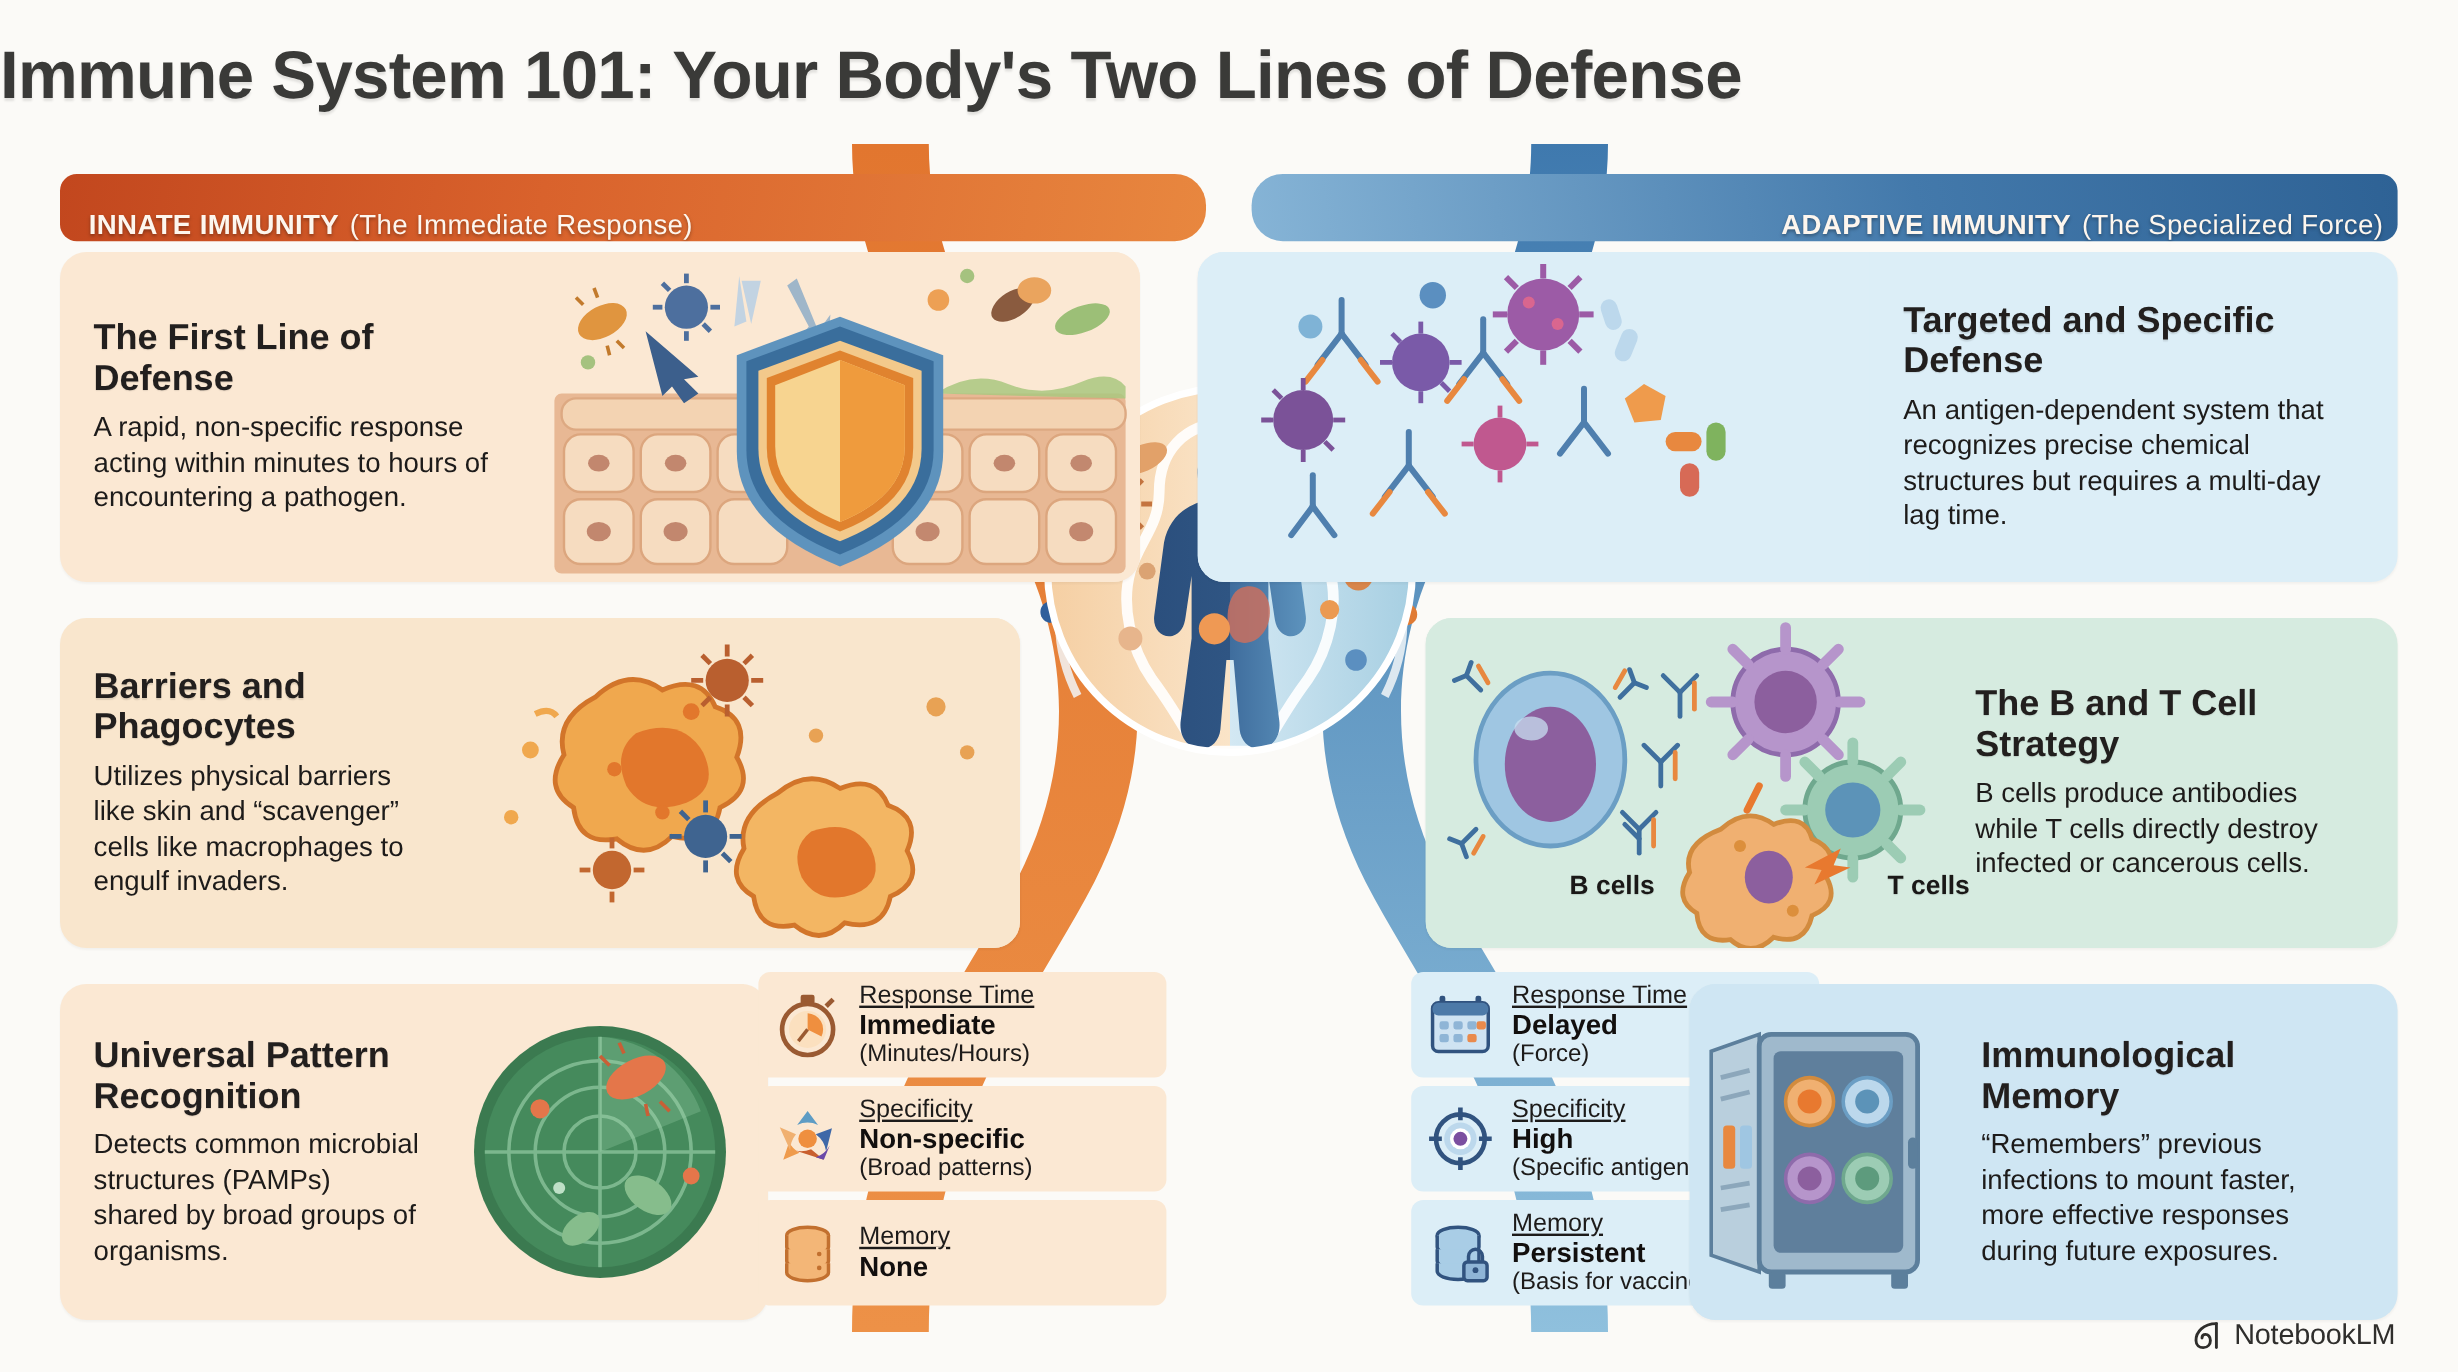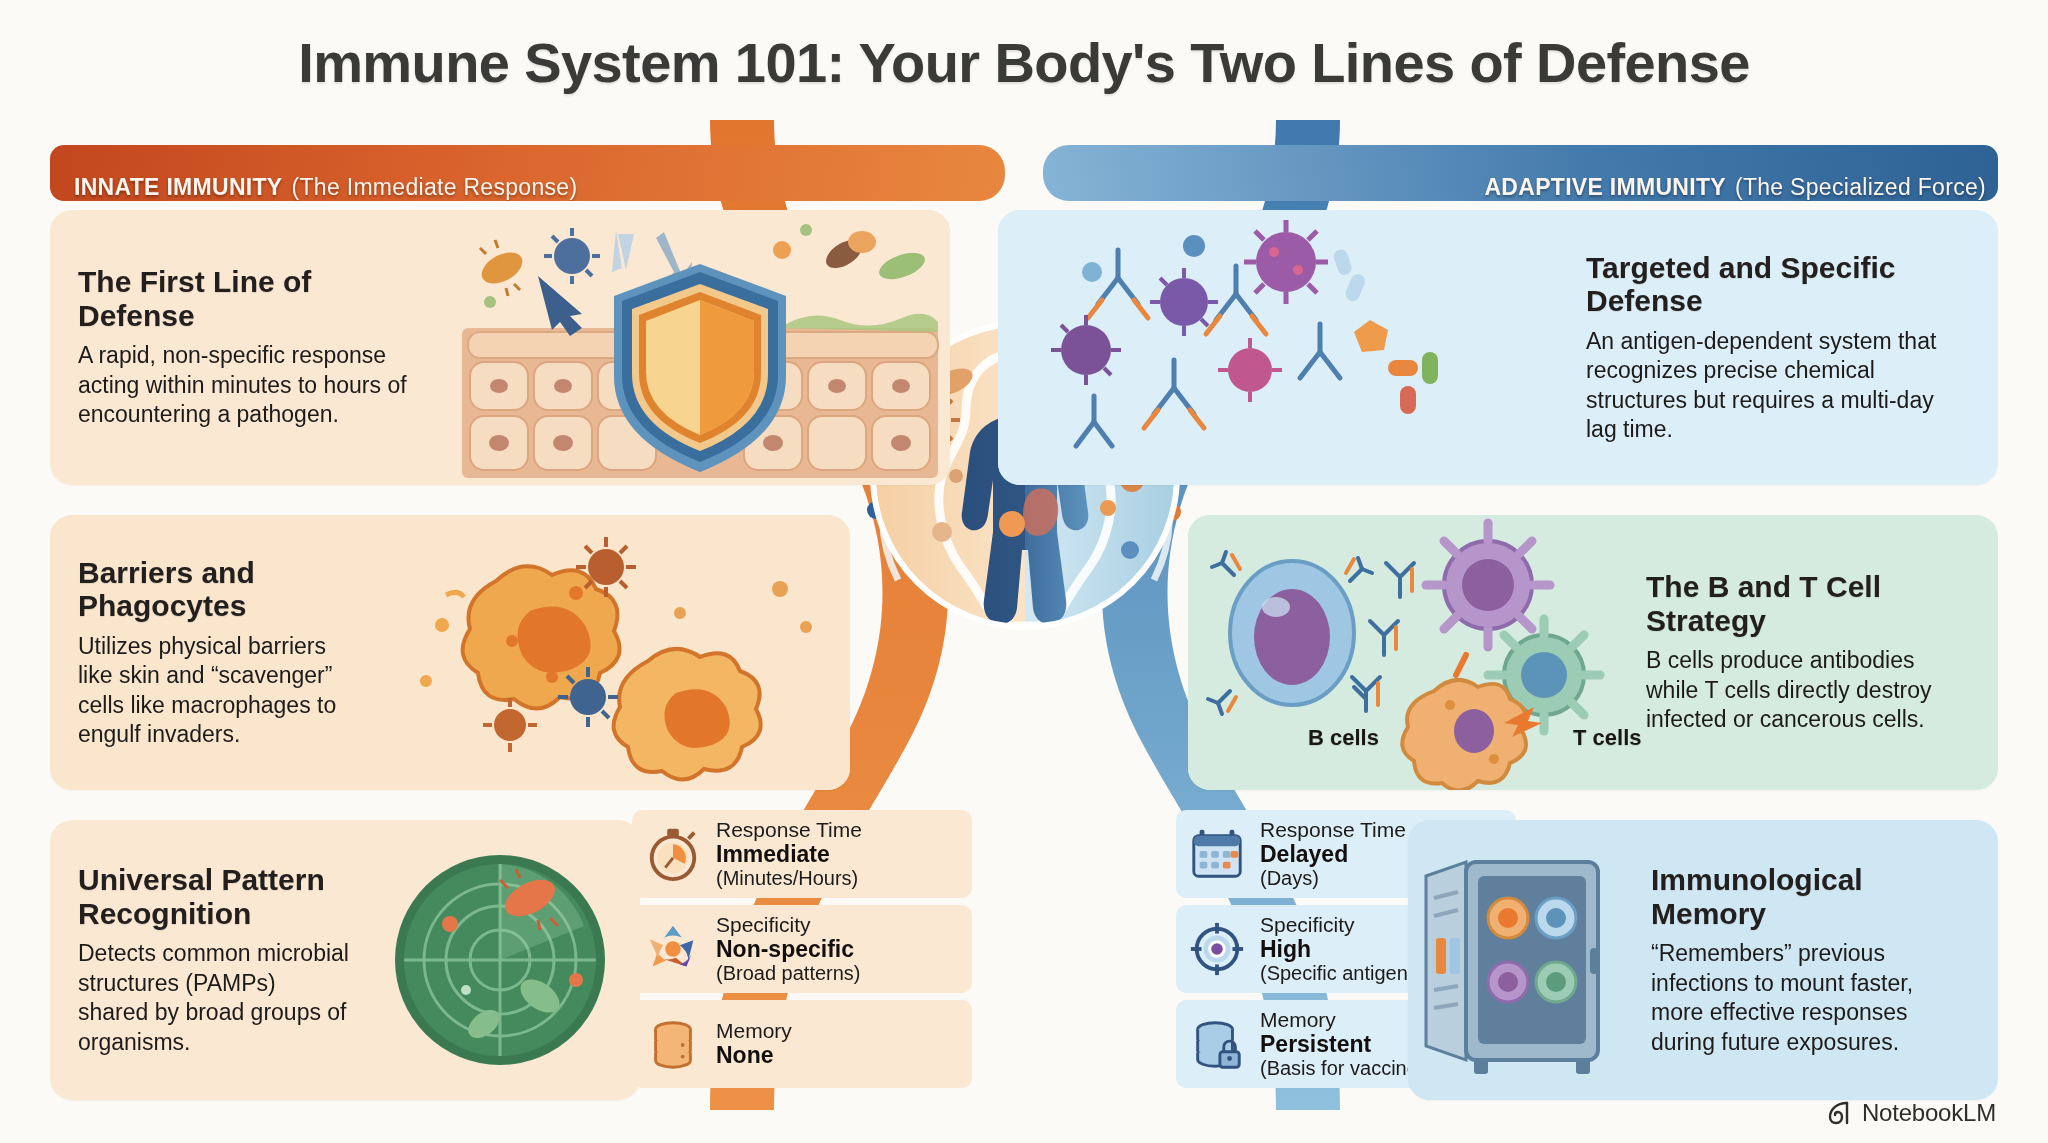--- a/index.html
+++ b/index.html
@@ -8,21 +8,21 @@
     background: #fbfaf7;
     font-family: "Liberation Sans", sans-serif;
     overflow: hidden;
     position: relative;
   }
   .stage { position: absolute; inset: 0; }
 
   
   .title {
     position: absolute; left: 0; top: 30px; width: 100%;
-    text-align: center;
+    text-align: left;
     font-size: 56px; font-weight: bold; color: #3a3a38;
     letter-spacing: -0.6px;
     text-shadow: 0 2px 2px rgba(0,0,0,.10);
   }
 
   
   .hdr {
     position: absolute; top: 145px; height: 56px;
     display: flex; align-items: flex-end;
     color: #fdf6ee; font-size: 23px; letter-spacing: .3px;
@@ -81,21 +81,21 @@
   #cmp-left  { left: 632px;  top: 810px; width: 340px; }
   #cmp-right { left: 1176px; top: 810px; width: 340px; }
   .cmp-row {
     display: flex; align-items: center; gap: 14px;
     border-radius: 10px; padding: 8px 12px; min-height: 88px;
   }
   #cmp-left  .cmp-row { background: #fbe8d3; }
   #cmp-right .cmp-row { background: #dceef7; }
   .cmp-ico { width: 58px; height: 58px; flex: 0 0 58px; }
   .cmp-txt { line-height: 1.12; }
-  .cmp-label { font-size: 21px; color: #1d1b1a; }
+  .cmp-label { font-size: 21px; color: #1d1b1a; text-decoration: underline; }
   .cmp-value { font-size: 23px; font-weight: bold; color: #120f0e; }
   .cmp-note  { font-size: 20px; color: #1d1b1a; }
 
   
   .celllabel {
     position: absolute; font-size: 22px; font-weight: bold; color: #1a1817;
     text-shadow: 0 1px 1px rgba(0,0,0,.12);
   }
   #label-bcells { left: 1308px; top: 725px; }
   #label-tcells { left: 1573px; top: 725px; }
@@ -465,21 +465,21 @@
           <rect x="36" y="27" width="8" height="7" rx="2"></rect>
           <rect x="12" y="38" width="8" height="7" rx="2"></rect>
             <rect x="24" y="38" width="8" height="7" rx="2"></rect>
         </g>
         <rect x="44" y="27" width="8" height="7" rx="2" fill="#e98a4c"></rect>
         <rect x="36" y="38" width="8" height="7" rx="2" fill="#e98a4c"></rect>
       </svg>
       <div class="cmp-txt">
         <div class="cmp-label">Response Time</div>
         <div class="cmp-value">Delayed</div>
-        <div class="cmp-note">(Days)</div>
+        <div class="cmp-note">(Force)</div>
       </div>
     </div>
     <div class="cmp-row">
       <svg class="cmp-ico" viewBox="0 0 60 60">
         <circle cx="30" cy="30" r="21" fill="none" stroke="#31537f" stroke-width="4"></circle>
         <circle cx="30" cy="30" r="14" fill="#bcd8ec"></circle>
         <circle cx="30" cy="30" r="9" fill="#ffffff"></circle>
         <circle cx="30" cy="30" r="6" fill="#7b4fa0"></circle>
         <g stroke="#31537f" stroke-width="4">
           <line x1="30" y1="3" x2="30" y2="14"></line>

